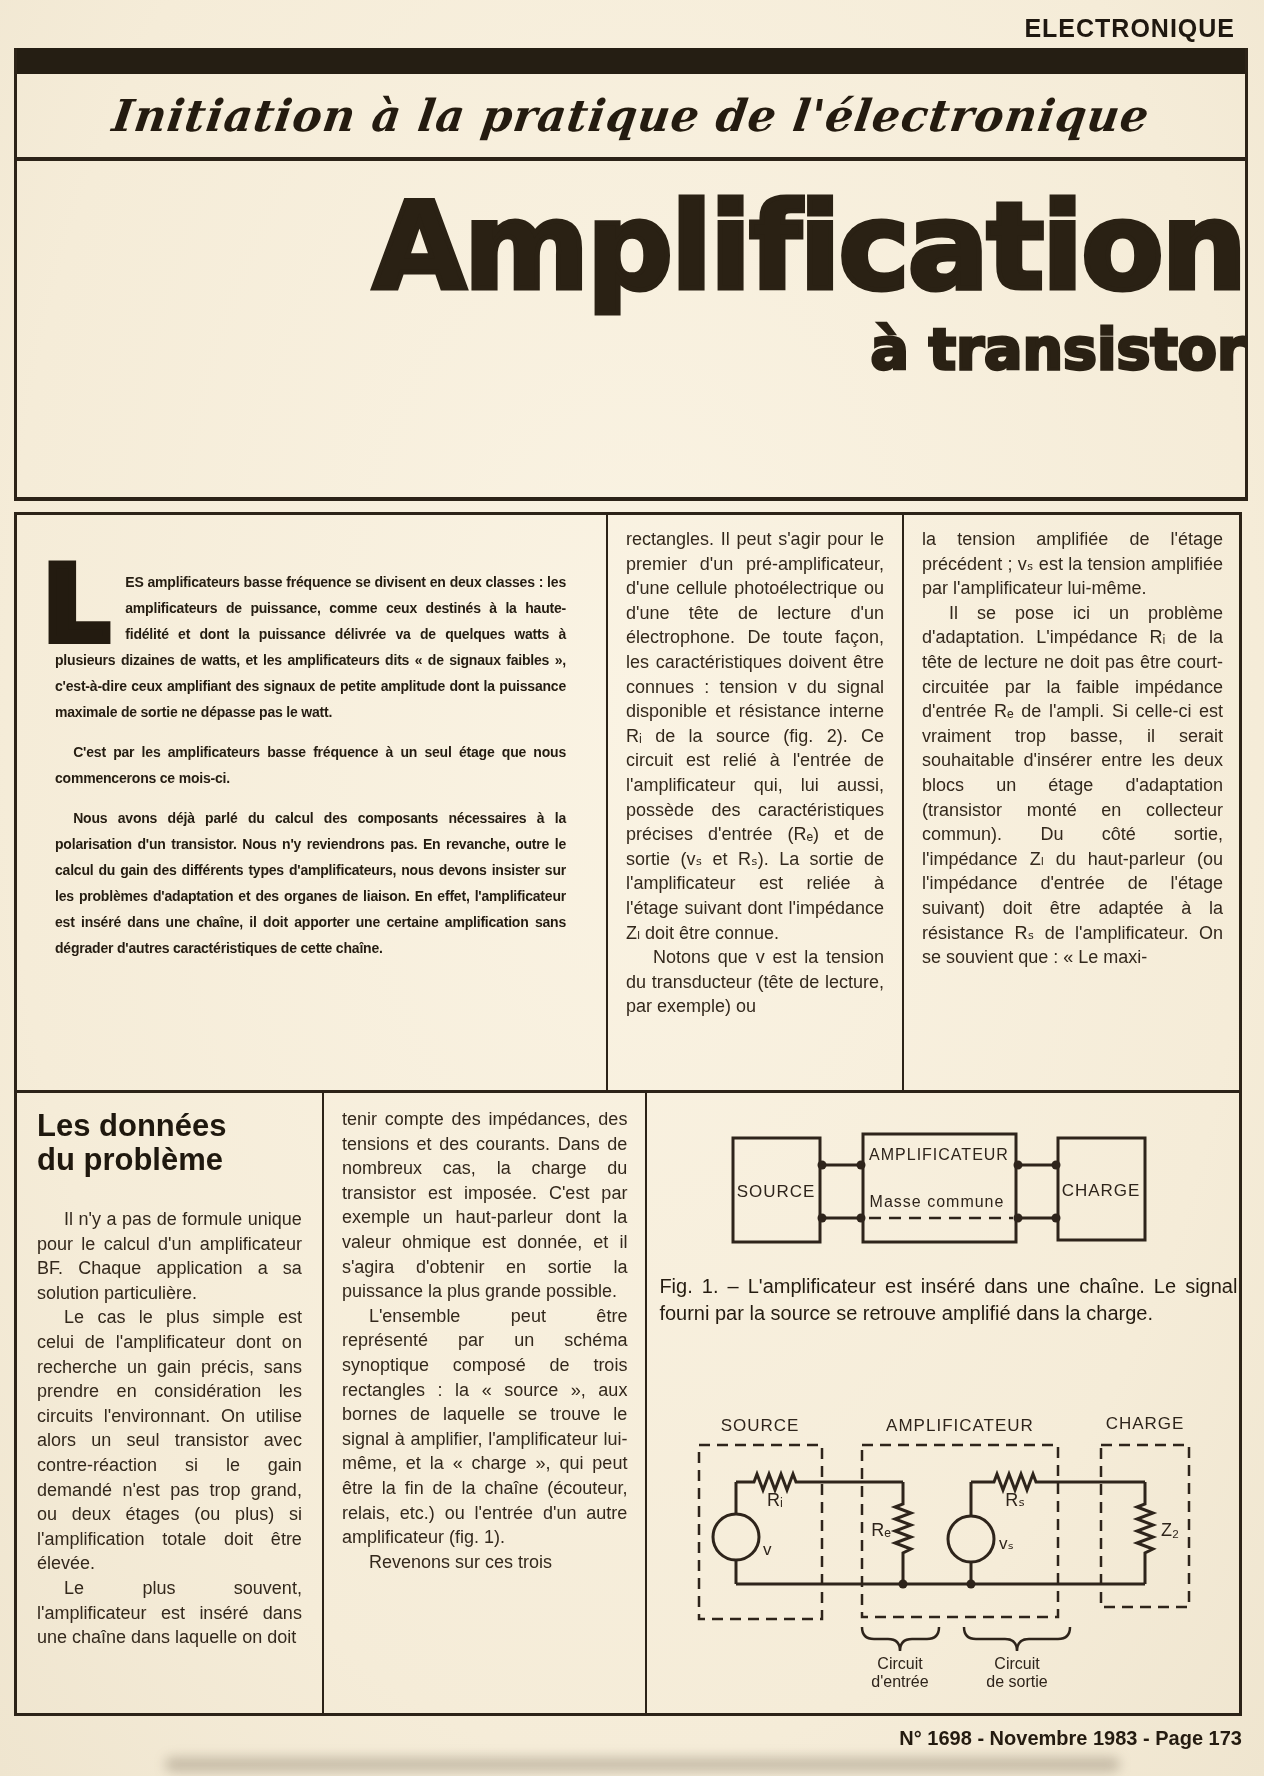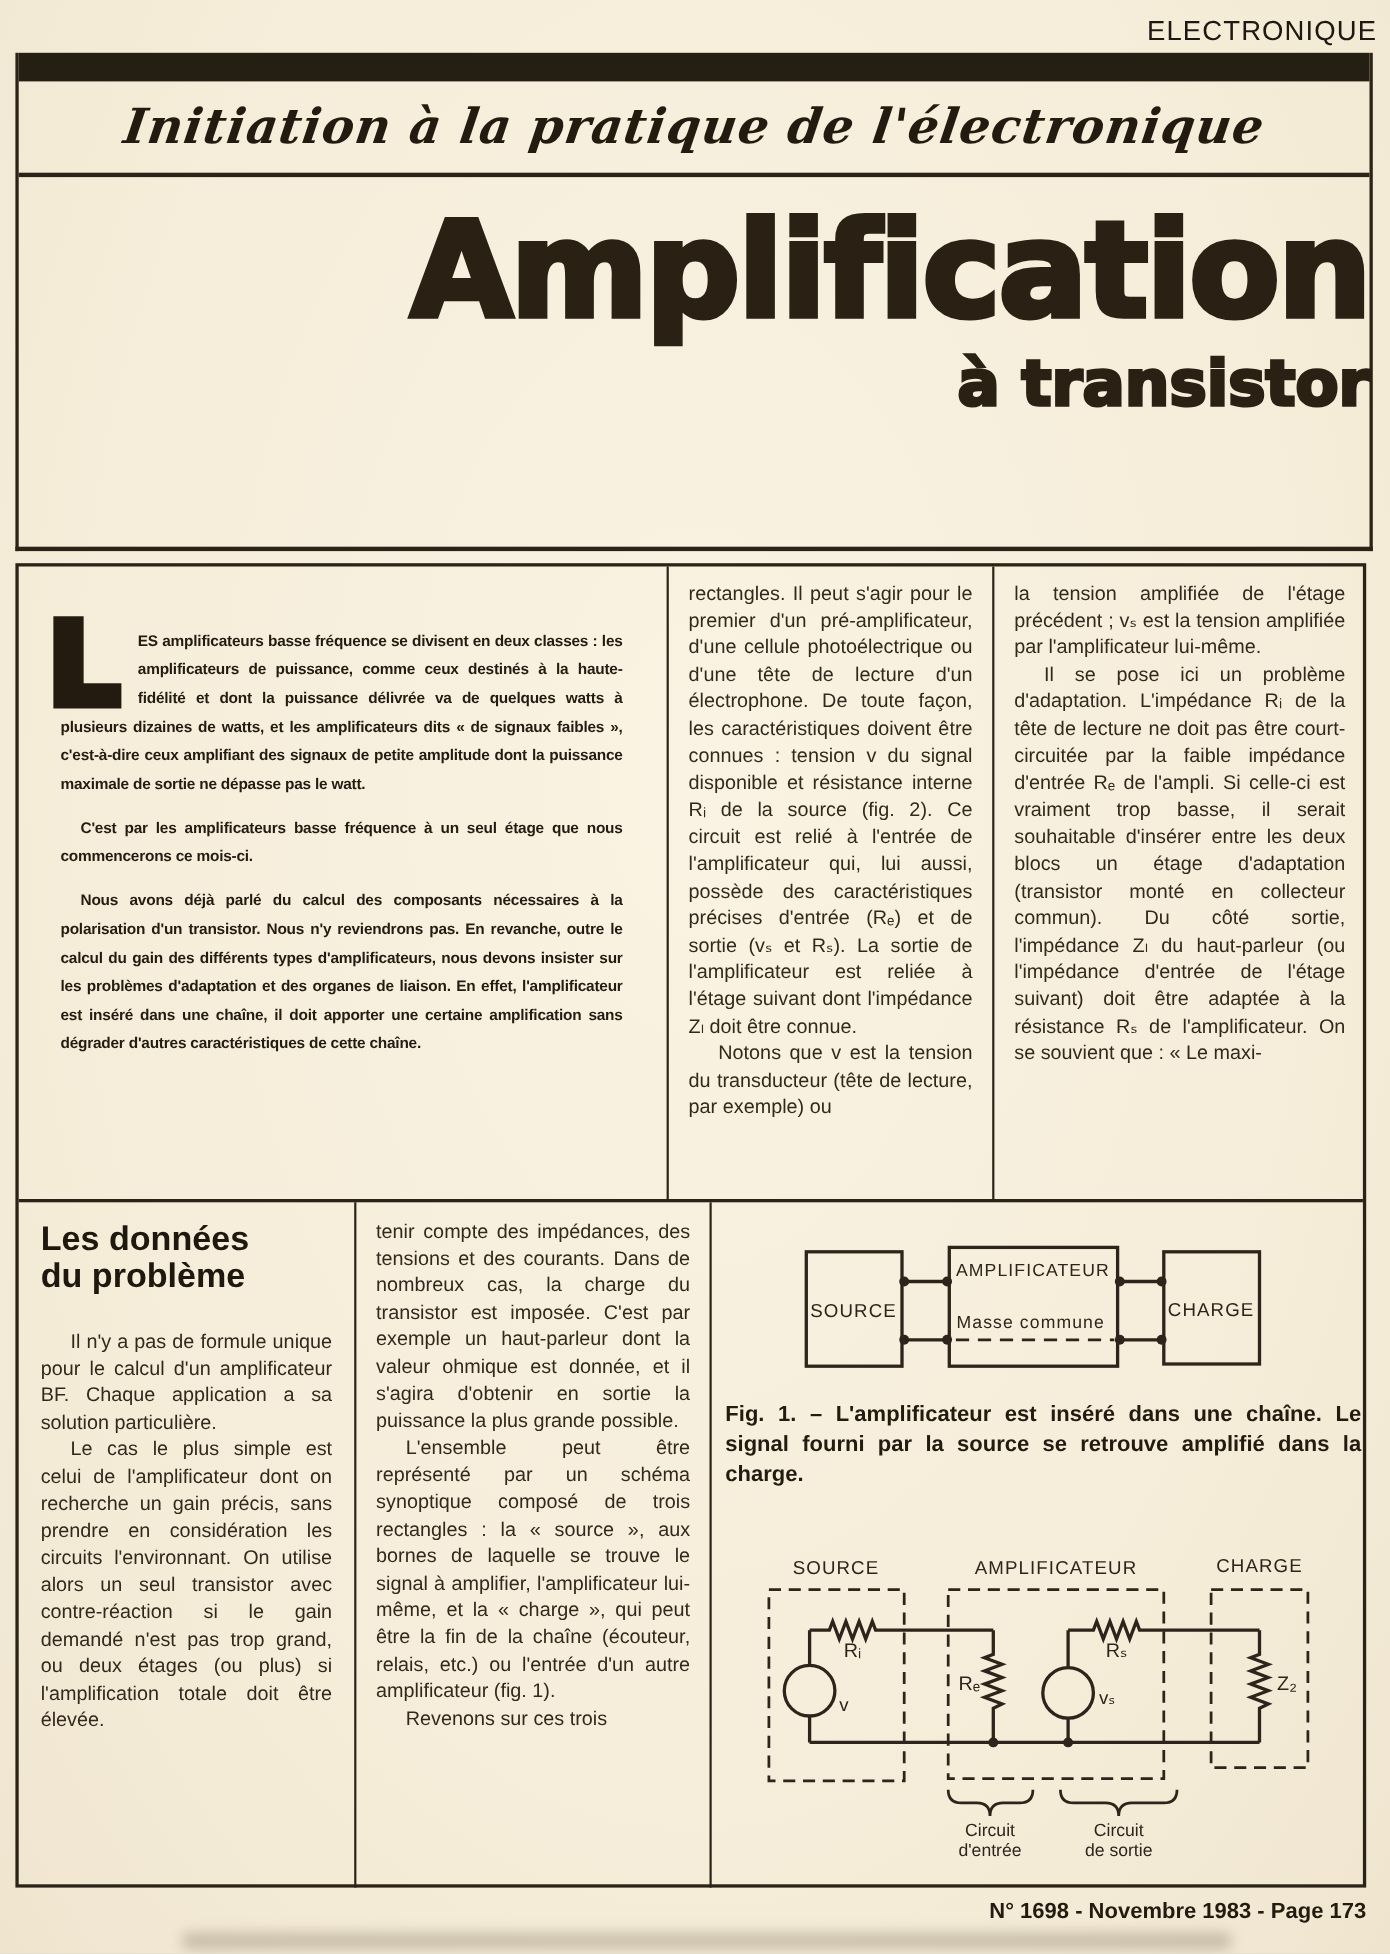--- a/index.html
+++ b/index.html
@@ -5,22 +5,22 @@
   html,body{margin:0;padding:0;background:#d8d0c0;}
   .page{
     position:relative;width:1264px;height:1776px;margin:0 auto;
     background:#f7efdd;
     background-image:radial-gradient(ellipse at 50% 40%, #faf3e3 0%, #f5ecd8 70%, #efe5cf 100%);
     font-family:"Liberation Sans","DejaVu Sans",sans-serif;
     color:#352a1e;overflow:hidden;
   }
   
   .mag-header{
-    position:absolute;top:14px;right:12px;
-    font-size:25px;font-weight:normal;letter-spacing:1px;color:#1f1810;
+    position:absolute;top:14px;right:29px;
+    font-size:25px;font-weight:bold;letter-spacing:1px;color:#1f1810;
   }
   .head-box{
     position:absolute;left:14px;top:48px;width:1228px;height:449px;
     border-left:3px solid #2c2318;border-right:3px solid #2c2318;border-bottom:4px solid #2c2318;
   }
   .head-bar{height:26px;background:#251e13;}
   .banner{
     height:83px;border-bottom:4px solid #2c2318;
     display:flex;align-items:center;justify-content:center;
   }
@@ -77,21 +77,21 @@
   }
   .body-col p.indent{text-indent:1.5em;}
   .col-heading{
     font-size:31px;line-height:34px;font-weight:bold;color:#1f180e;
     margin:2px 0 30px 0;
   }
   
   .fig-svg{position:absolute;left:0;}
   .fig-caption{
     position:absolute;left:12px;width:578px;
-    font-size:20px;line-height:27px;font-weight:bold;color:#241b10;
+    font-size:20px;line-height:27px;font-weight:normal;color:#241b10;
     text-align:justify;margin:0;
   }
   .sch{stroke:#2e241b;fill:none;}
   .sch-txt{fill:#2e241b;font-family:"Liberation Sans","DejaVu Sans",sans-serif;}
   .dot{fill:#2e241b;stroke:none;}
   
   .page-footer{
     position:absolute;top:1727px;right:22px;
     font-size:20px;font-weight:bold;color:#241b10;
   }
@@ -138,20 +138,21 @@
     </div>
 
     <div class="row lower">
       <div class="cell cell-d body-col">
         <div class="col-heading">
           <div>Les données</div>
           <div>du problème</div>
         </div>
         <p class="indent">Il n'y a pas de formule unique pour le calcul d'un amplificateur BF. Chaque application a sa solution particulière.</p>
         <p class="indent">Le cas le plus simple est celui de l'amplificateur dont on recherche un gain précis, sans prendre en considération les circuits l'environnant. On utilise alors un seul transistor avec contre-réaction si le gain demandé n'est pas trop grand, ou deux étages (ou plus) si l'amplification totale doit être élevée.</p>
+        <p class="indent">Le plus souvent, l'amplificateur est inséré dans une chaîne dans laquelle on doit</p>
       </div>
       <div class="cell cell-e body-col">
         <p>tenir compte des impédances, des tensions et des courants. Dans de nombreux cas, la charge du transistor est imposée. C'est par exemple un haut-parleur dont la valeur ohmique est donnée, et il s'agira d'obtenir en sortie la puissance la plus grande possible.</p>
         <p class="indent">L'ensemble peut être représenté par un schéma synoptique composé de trois rectangles : la « source », aux bornes de laquelle se trouve le signal à amplifier, l'amplificateur lui-même, et la « charge », qui peut être la fin de la chaîne (écouteur, relais, etc.) ou l'entrée d'un autre amplificateur (fig. 1).</p>
         <p class="indent">Revenons sur ces trois</p>
       </div>
 
       <div class="cell cell-f">
 
         <svg class="fig-svg" style="top:14px;" width="603" height="160" viewBox="0 0 603 160">

